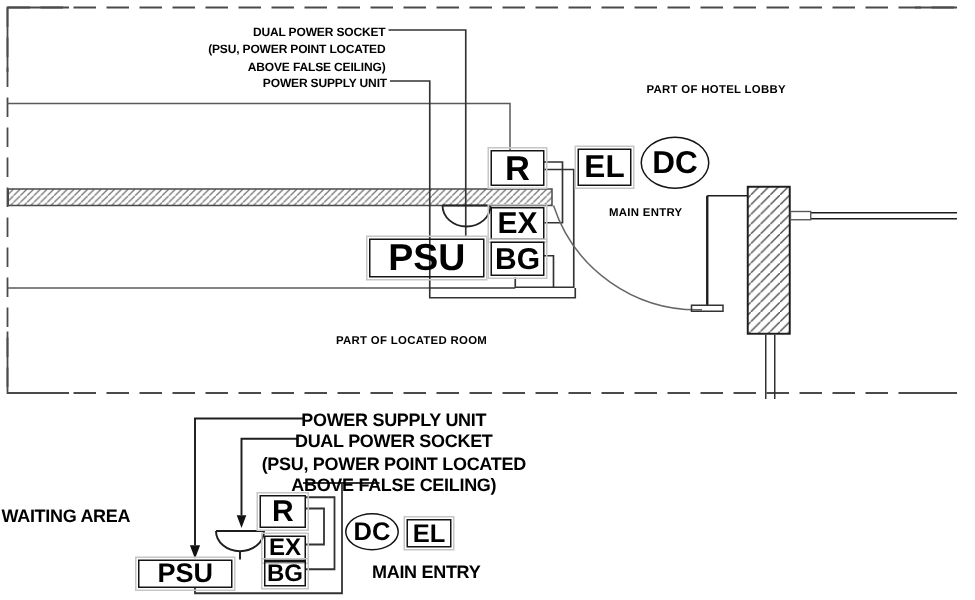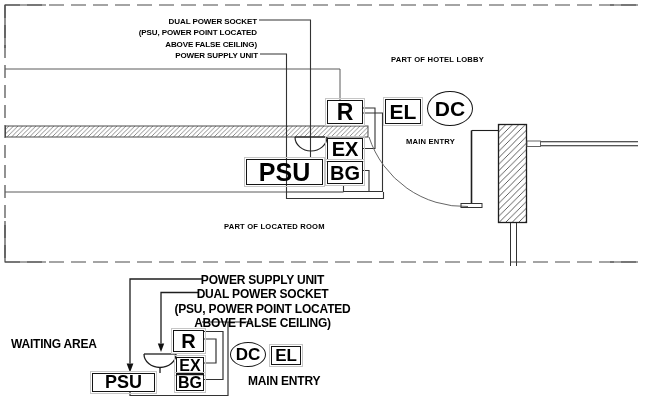--- a/index.html
+++ b/index.html
@@ -98,37 +98,37 @@
       <path d="M130,391.5 V395.5 H228 V322"></path>
       <path d="M202,322 H253"></path>
     </g>
   </svg>
 
   <div class="abs lbl-sm right-align" style="left:100px;top:15.5px;width:157px;">DUAL POWER SOCKET</div>
   <div class="abs lbl-sm right-align" style="left:100px;top:27px;width:157px;">(PSU, POWER POINT LOCATED</div>
   <div class="abs lbl-sm right-align" style="left:100px;top:38.5px;width:157px;">ABOVE FALSE CEILING)</div>
   <div class="abs lbl-sm right-align" style="left:100px;top:49.5px;width:158px;">POWER SUPPLY UNIT</div>
 
-  <div class="abs lbl-room" style="left:391px;top:55px;">PART OF HOTEL LOBBY</div>
+  <div class="abs lbl-room" style="left:431px;top:55px;">PART OF HOTEL LOBBY</div>
   <div class="abs lbl-room" style="left:406px;top:136.5px;">MAIN ENTRY</div>
   <div class="abs lbl-room" style="left:224px;top:222px;">PART OF LOCATED ROOM</div>
 
   <div class="abs dev" style="left:246px;top:159px;width:77px;height:26px;font-size:25px;">PSU</div>
   <div class="abs dev" style="left:327px;top:100px;width:36px;height:24px;font-size:23px;">R</div>
   <div class="abs dev" style="left:327px;top:138px;width:36px;height:22px;font-size:20px;">EX</div>
   <div class="abs dev" style="left:327px;top:161px;width:36px;height:23px;font-size:20px;">BG</div>
   <div class="abs dev" style="left:385px;top:99px;width:36px;height:25px;font-size:21px;">EL</div>
   <div class="abs dev ellipse" style="left:427px;top:91px;width:46px;height:35px;font-size:21px;">DC</div>
 
   <div class="abs lbl-lg center-align" style="left:152px;top:272.5px;width:221px;">POWER SUPPLY UNIT</div>
   <div class="abs lbl-lg center-align" style="left:152px;top:287px;width:221px;">DUAL POWER SOCKET</div>
   <div class="abs lbl-lg center-align" style="left:152px;top:301.5px;width:221px;">(PSU, POWER POINT LOCATED</div>
   <div class="abs lbl-lg center-align" style="left:152px;top:316px;width:221px;">ABOVE FALSE CEILING)</div>
 
-  <div class="abs lbl-lg" style="left:11px;top:336.5px;">WAITING AREA</div>
+  <div class="abs lbl-lg" style="left:1px;top:336.5px;">WAITING AREA</div>
   <div class="abs lbl-lg" style="left:248px;top:373.5px;">MAIN ENTRY</div>
 
   <div class="abs dev" style="left:92px;top:372.5px;width:63px;height:19px;font-size:18px;">PSU</div>
   <div class="abs dev" style="left:173px;top:330px;width:31px;height:22px;font-size:20px;">R</div>
   <div class="abs dev" style="left:176px;top:357px;width:28px;height:17px;font-size:16px;">EX</div>
   <div class="abs dev" style="left:176px;top:374px;width:28px;height:17px;font-size:16px;">BG</div>
   <div class="abs dev ellipse" style="left:230px;top:342px;width:36px;height:25px;font-size:17px;">DC</div>
   <div class="abs dev" style="left:271px;top:346px;width:30px;height:19px;font-size:17px;">EL</div>
 
 </div>

